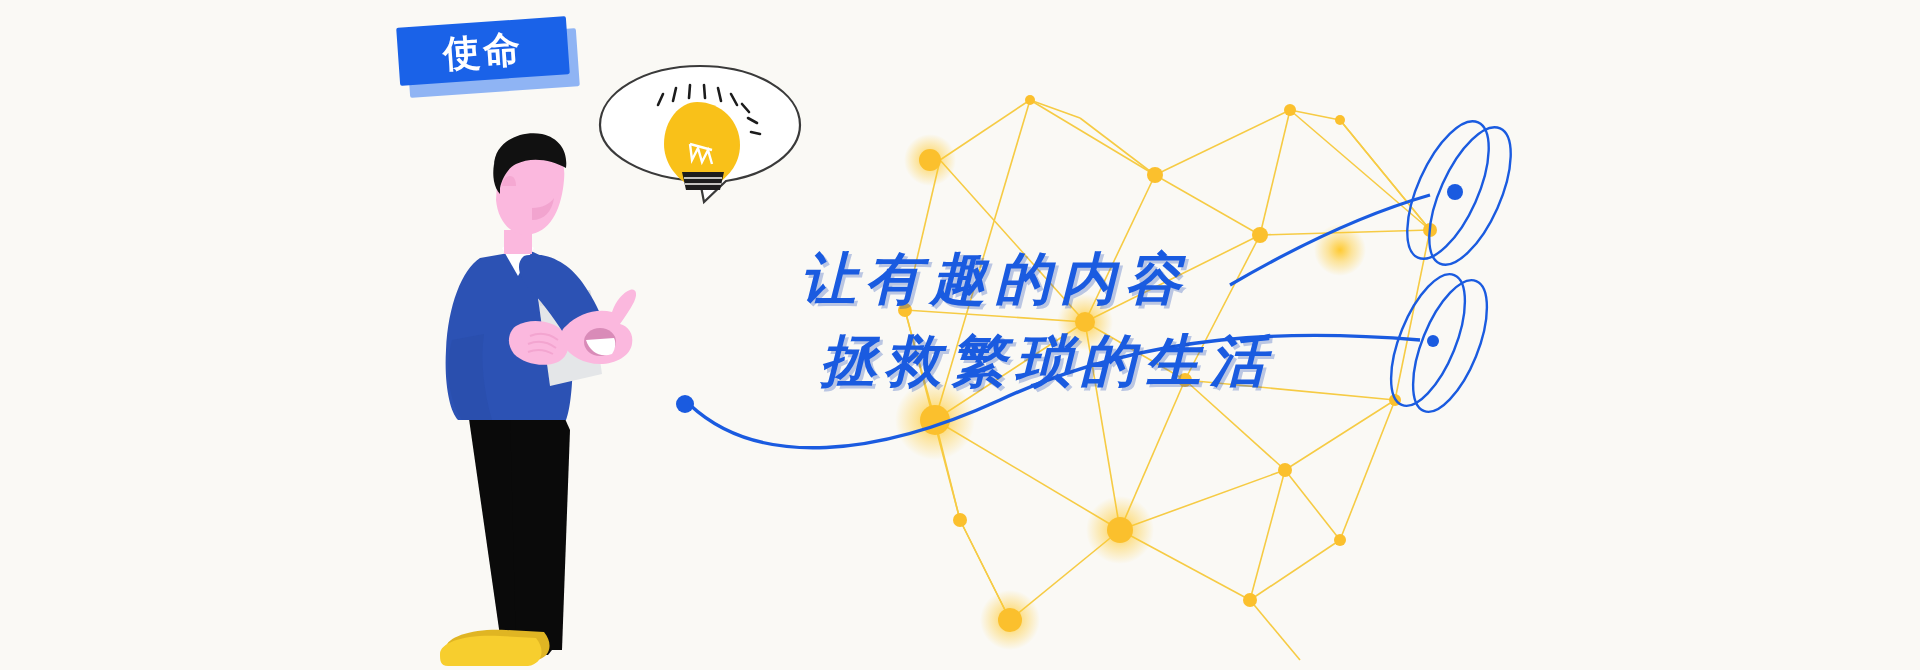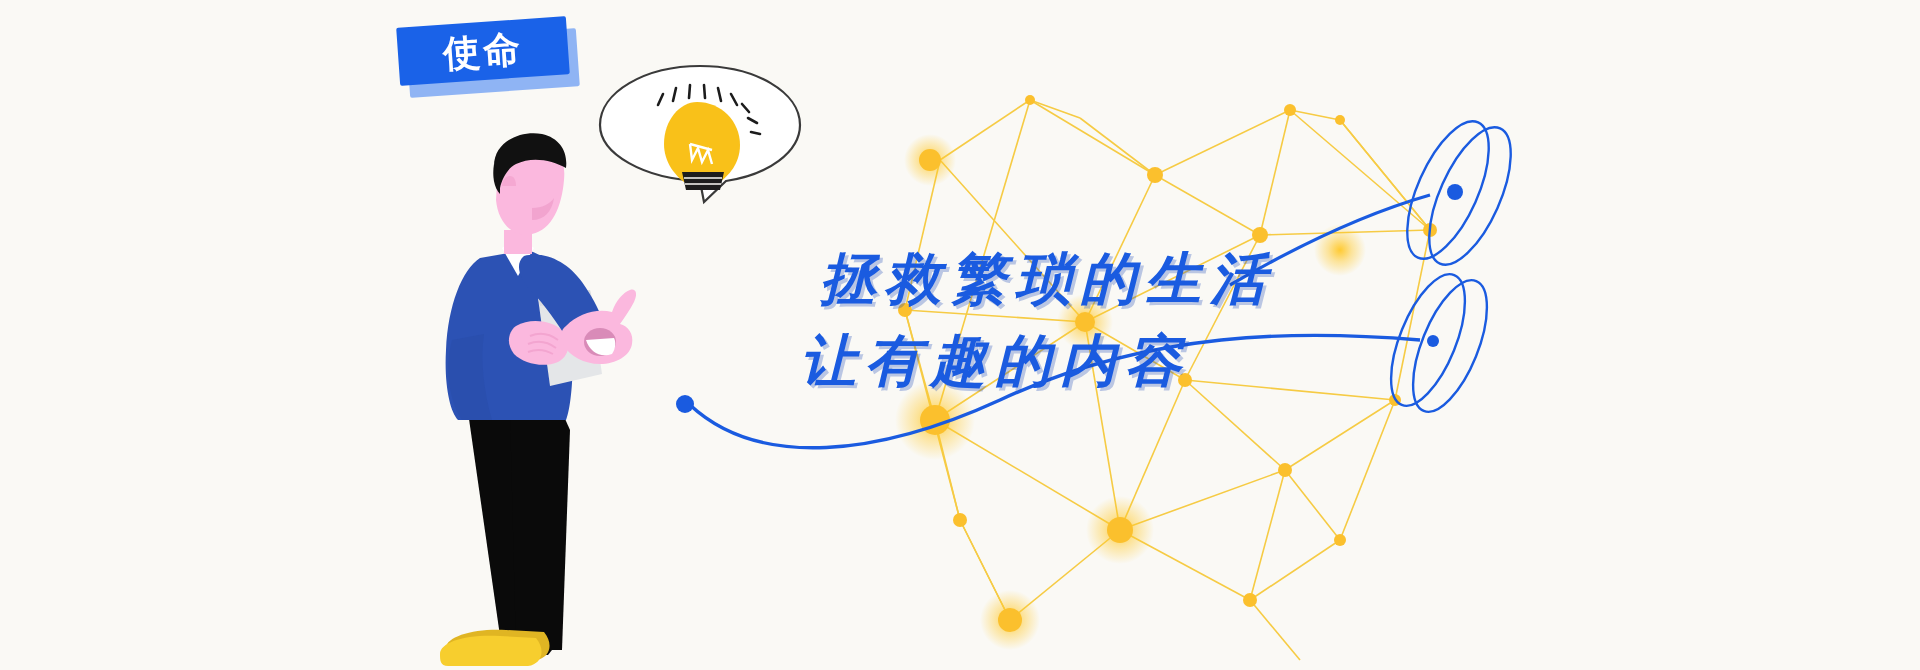--- a/index.html
+++ b/index.html
@@ -247,17 +247,17 @@
       </g>
       <g>
         <path d="M682,172 L724,172 L720,190 L686,190 Z" fill="#1C1C1C"></path>
         <path d="M684,178 L722,178" stroke="#FAF9F5" stroke-width="1.6"></path>
         <path d="M685,184 L721,184" stroke="#FAF9F5" stroke-width="1.6"></path>
       </g>
     </g>
   </svg>
 
   <div id="headline">
+    <div class="headline-line" id="headline-line-1">让有趣的内容</div>
     <div class="headline-line" id="headline-line-2">拯救繁琐的生活</div>
-    <div class="headline-line" id="headline-line-1">让有趣的内容</div>
   </div>
 
 </div>
 
 </body></html>

